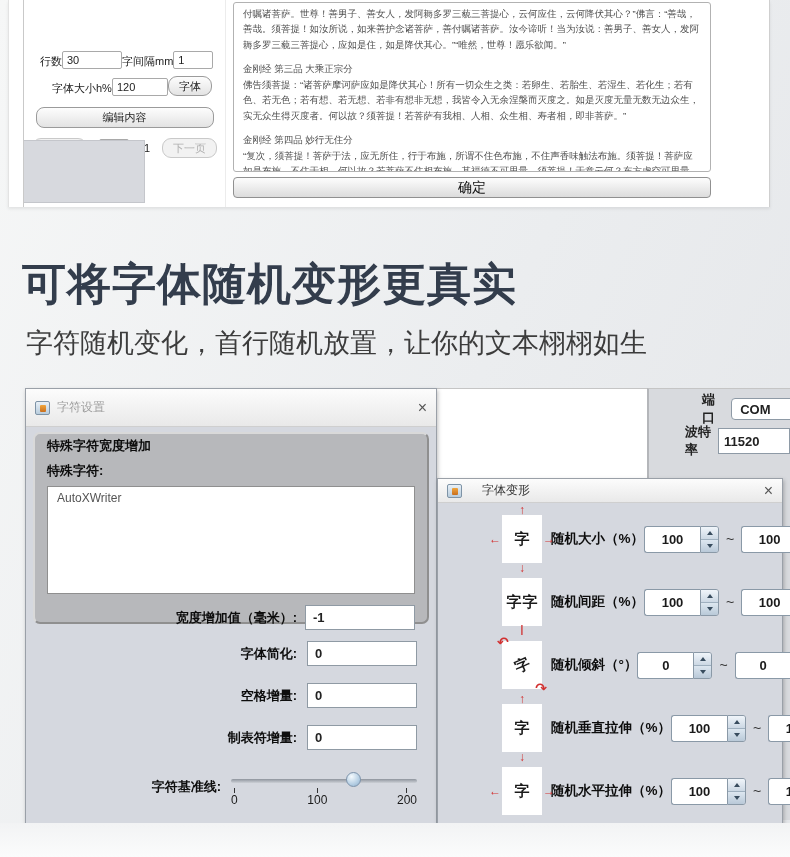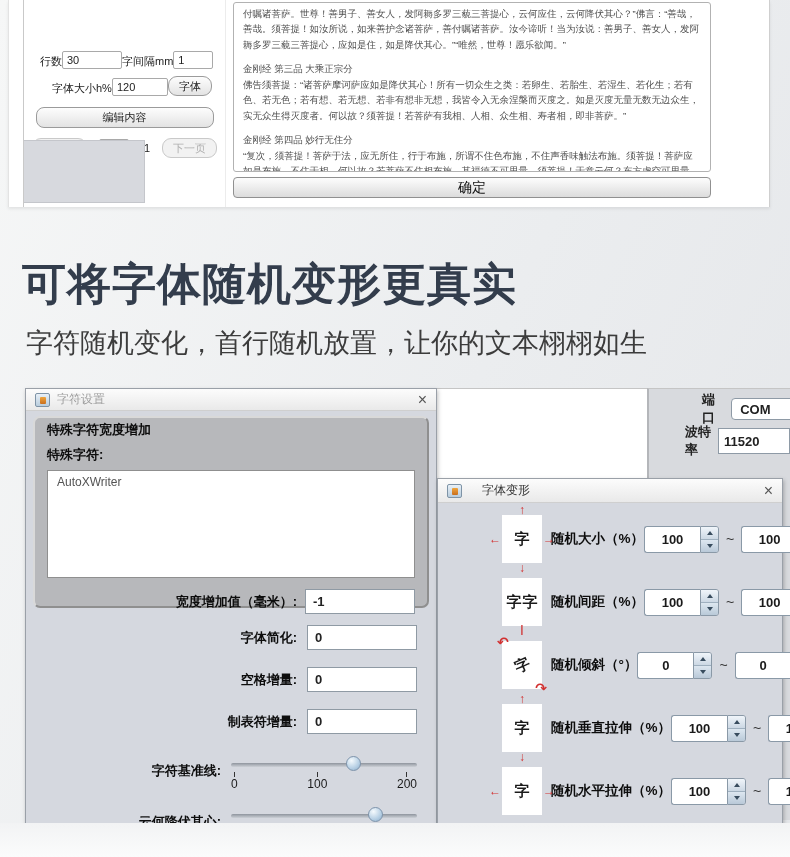--- a/index.html
+++ b/index.html
@@ -53,21 +53,21 @@
   .conn-row { position:absolute; display:flex; align-items:center; gap:7px; }
   .cr1 { top:2px; left:53px; } .cr2 { top:34px; left:36px; }
   .clbl { font-size:13px; font-weight:bold; color:#222; }
   .combo { width:72px; height:22px; background:#fff; border:1px solid #8e9aa6; border-radius:4px;
            font-size:13px; font-weight:bold; color:#222; display:flex; align-items:center; padding-left:8px; }
   .baud-inp { width:72px; height:26px; border:1px solid #8e9aa6; background:#fff;
               font-size:13px; font-weight:bold; color:#222; padding:0 5px; font-family:inherit; }
 
   .dlg { position:absolute; background:#d5d8df; border:1px solid #9aa0a8;
          box-shadow:1px 2px 4px rgba(0,0,0,.25); }
-  .tbar { height:22px; background:linear-gradient(#fcfcfc,#e9e9e9); border-bottom:1px solid #cfcfcf;
+  .tbar { height:38px; background:linear-gradient(#fcfcfc,#e9e9e9); border-bottom:1px solid #cfcfcf;
           display:flex; align-items:center; gap:7px; padding:0 9px; }
   .wicon { width:15px; height:14px; border:1px solid #7e93a6; border-radius:2px;
            background:linear-gradient(#e8f0f7,#b9cddd); position:relative; flex:0 0 auto; }
   .wicon::after { content:""; position:absolute; left:4px; top:3px; width:6px; height:7px;
                   background:linear-gradient(#f0a53c,#c96f1e); border-radius:1px; }
   .ttitle { font-size:12px; }
   .t-inactive { color:#9d9d9d; }
   .t-active { color:#333; }
   .tclose { margin-left:auto; font-size:16px; line-height:1; color:#555; cursor:default; }
 

